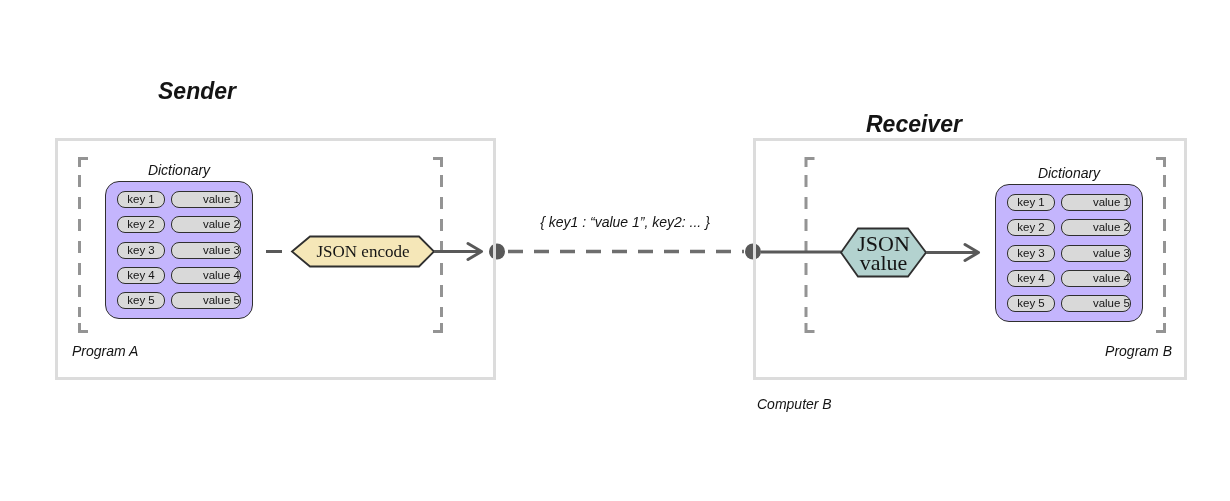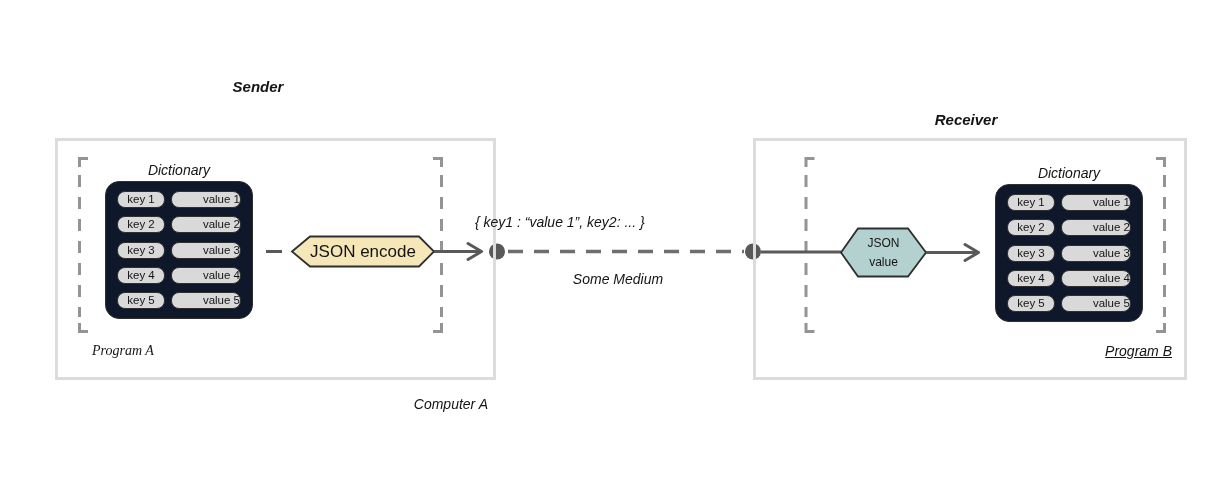--- a/index.html
+++ b/index.html
@@ -1,41 +1,41 @@
 <!DOCTYPE html>
 <html><head>
 <meta charset="utf-8">
 <style>
   html,body { margin:0; padding:0; background:#ffffff; }
   .canvas {
     position:relative; width:1230px; height:501px; background:#ffffff;
     font-family:"Liberation Sans", sans-serif; color:#141414; overflow:hidden;
   }
   .abs { position:absolute; }
-  .title { font-style:italic; font-weight:600; font-size:15px; text-align:center; }
+  .title { font-style:italic; font-weight:600; font-size:23px; }
   .caption { font-style:italic; font-size:14px; white-space:nowrap; }
   .computer-box { border:3px solid #dcdcdc; box-sizing:border-box; background:transparent; }
   .dict {
-    background:#0f172a; border:1.7px solid #2f2f2f; border-radius:14px;
+    background:#c4b5fd; border:1.7px solid #2f2f2f; border-radius:14px;
     box-sizing:border-box; display:flex; flex-direction:column;
     justify-content:space-between; padding:9px 11px;
   }
   .dict-row { display:flex; justify-content:space-between; }
   .pill {
     background:#d9d9d9; border:1.4px solid #2f2f2f; border-radius:8px;
     font-size:11.5px; height:17px; line-height:14px; text-align:center;
     box-sizing:border-box; display:inline-block; color:#141414;
   }
   .pill.key { width:48px; }
   .pill.value { width:70px;text-align:right; }
   .hex-label {
     display:flex; align-items:center; justify-content:center; text-align:right;
-    font-size:17px; color:#141414;
+    font-size:17px; color:#141414;font-family:Liberation Serif, serif;
   }
-  .hex-label.two-line { flex-direction:column; font-size:12px; line-height:19px; }
+  .hex-label.two-line { flex-direction:column; font-size:22px; line-height:19px; }
   svg { position:absolute; left:0; top:0; }
 </style>
 </head>
 <body>
 
 <div class="canvas">
 
   <svg width="1230" height="501" viewBox="0 0 1230 501">
 
     <g stroke="#949494" stroke-width="3" fill="none">
@@ -96,25 +96,23 @@
       <span class="pill value">value 4</span>
     </div>
     <div class="dict-row">
       <span class="pill key">key 5</span>
       <span class="pill value">value 5</span>
     </div>
   </div>
 
   <div class="abs hex-label" style="left:296px; top:237px; width:134px; height:29px;">JSON encode</div>
 
-  <div class="abs caption" style="left:92px; top:343px;font-family:Liberation Serif, serif;">Program A</div>
-  <div class="abs caption" style="left:288px; top:396px; width:200px; text-align:right;">Computer A</div>
+  <div class="abs caption" style="left:72px; top:343px;">Program A</div>
 
-  <div class="abs caption" style="left:475px; top:214px; width:300px; text-align:left;">{ key1 : “value 1”, key2: ... }</div>
-  <div class="abs caption" style="left:468px; top:271px; width:300px; text-align:center;">Some Medium</div>
+  <div class="abs caption" style="left:475px; top:214px; width:300px; text-align:center;">{ key1 : “value 1”, key2: ... }</div>
 
   <div class="abs hex-label two-line" style="left:842px; top:229px; width:83px; height:48px;">
     <div>JSON</div>
     <div>value</div>
   </div>
 
   <div class="abs caption" style="left:995px; top:165px; width:148px; text-align:center;">Dictionary</div>
   <div class="abs dict" style="left:995px; top:184px; width:148px; height:138px;">
     <div class="dict-row">
       <span class="pill key">key 1</span>
@@ -131,15 +129,16 @@
     <div class="dict-row">
       <span class="pill key">key 4</span>
       <span class="pill value">value 4</span>
     </div>
     <div class="dict-row">
       <span class="pill key">key 5</span>
       <span class="pill value">value 5</span>
     </div>
   </div>
 
-  <div class="abs caption" style="left:972px; top:343px; width:200px; text-align:right;text-decoration:underline;">Program B</div>
+  <div class="abs caption" style="left:972px; top:343px; width:200px; text-align:right;">Program B</div>
+  <div class="abs caption" style="left:757px; top:396px; width:200px;">Computer B</div>
 
 </div>
 
 </body></html>

